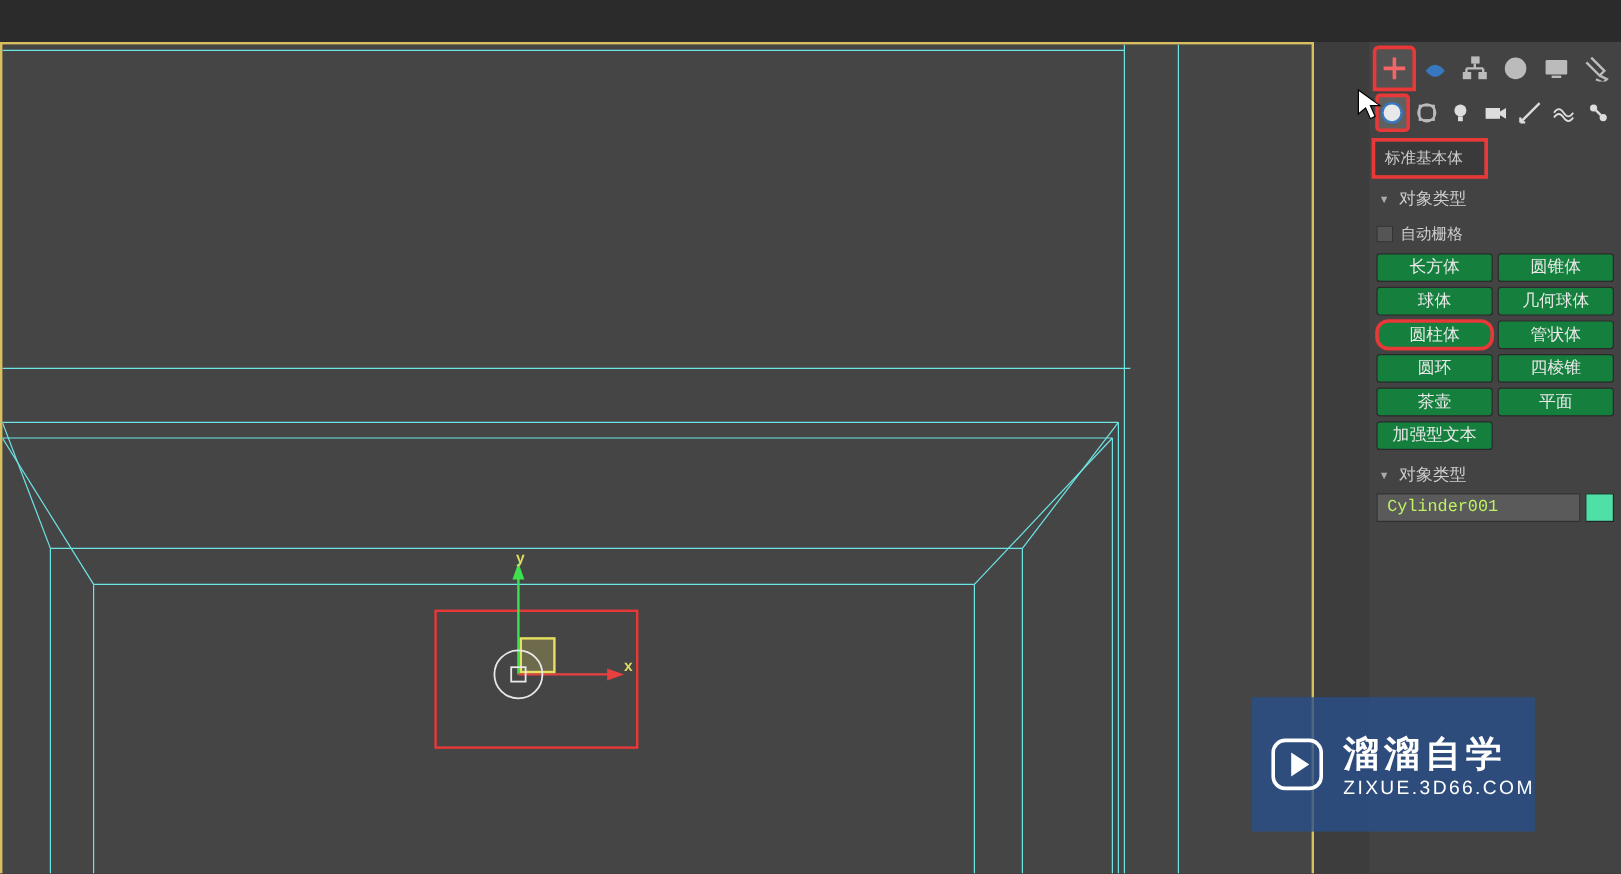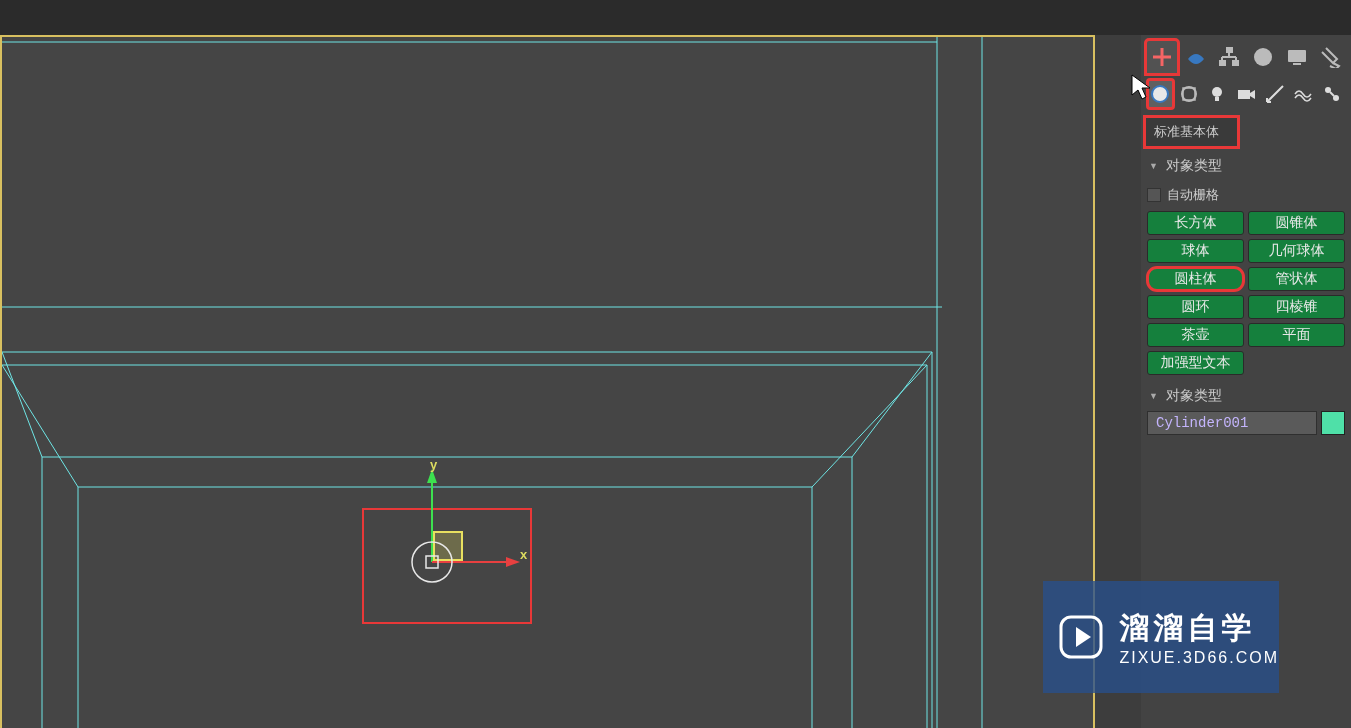--- a/index.html
+++ b/index.html
@@ -163,21 +163,21 @@
       display: flex;
       gap: 4px;
       align-items: center;
       padding: 2px 6px;
     }
     .name-input {
       flex: 1;
       height: 24px;
       background: #5a5a5a;
       border: 1px solid #2f2f2f;
-      color: #c4b5fd;
+      color: #bef264;
       padding: 0 8px;
       display: flex;
       align-items: center;
       font-family: "Courier New", monospace;
       font-size: 14px;
     }
     .color-swatch {
       width: 24px;
       height: 24px;
       background: #4fe0a8;

